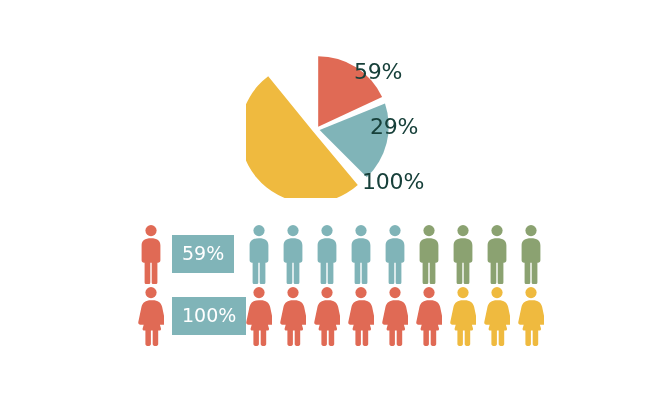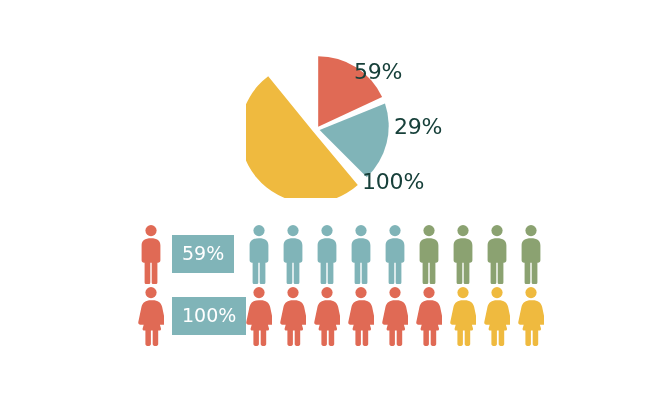--- a/index.html
+++ b/index.html
@@ -41,21 +41,21 @@
     position: absolute;
     color: #17403a;
     font-size: 22px;
     font-weight: 400;
     letter-spacing: -0.2px;
     white-space: nowrap;
     line-height: 1;
     font-family: "DejaVu Sans", sans-serif;
   }
   .pie-label-red   { left: 108px; top: 13px; }
-  .pie-label-teal  { left: 148px; top: 68px; }
+  .pie-label-teal  { left: 124px; top: 68px; }
   .pie-label-yellow{ left: 116px; top: 123px; }
 
   
   .people-block {
     position: absolute;
     left: 138px;
     top: 224px;
     width: 420px;
     height: 126px;
   }

